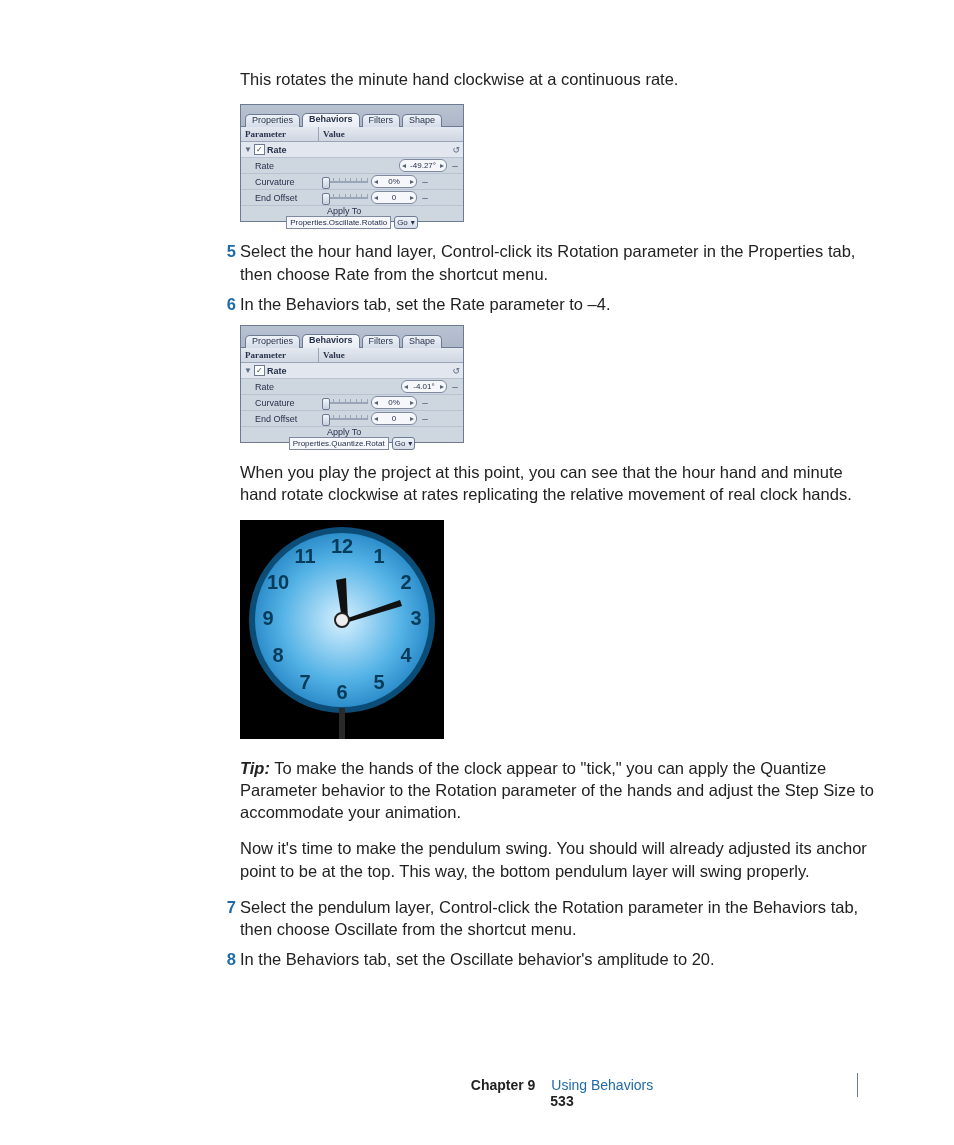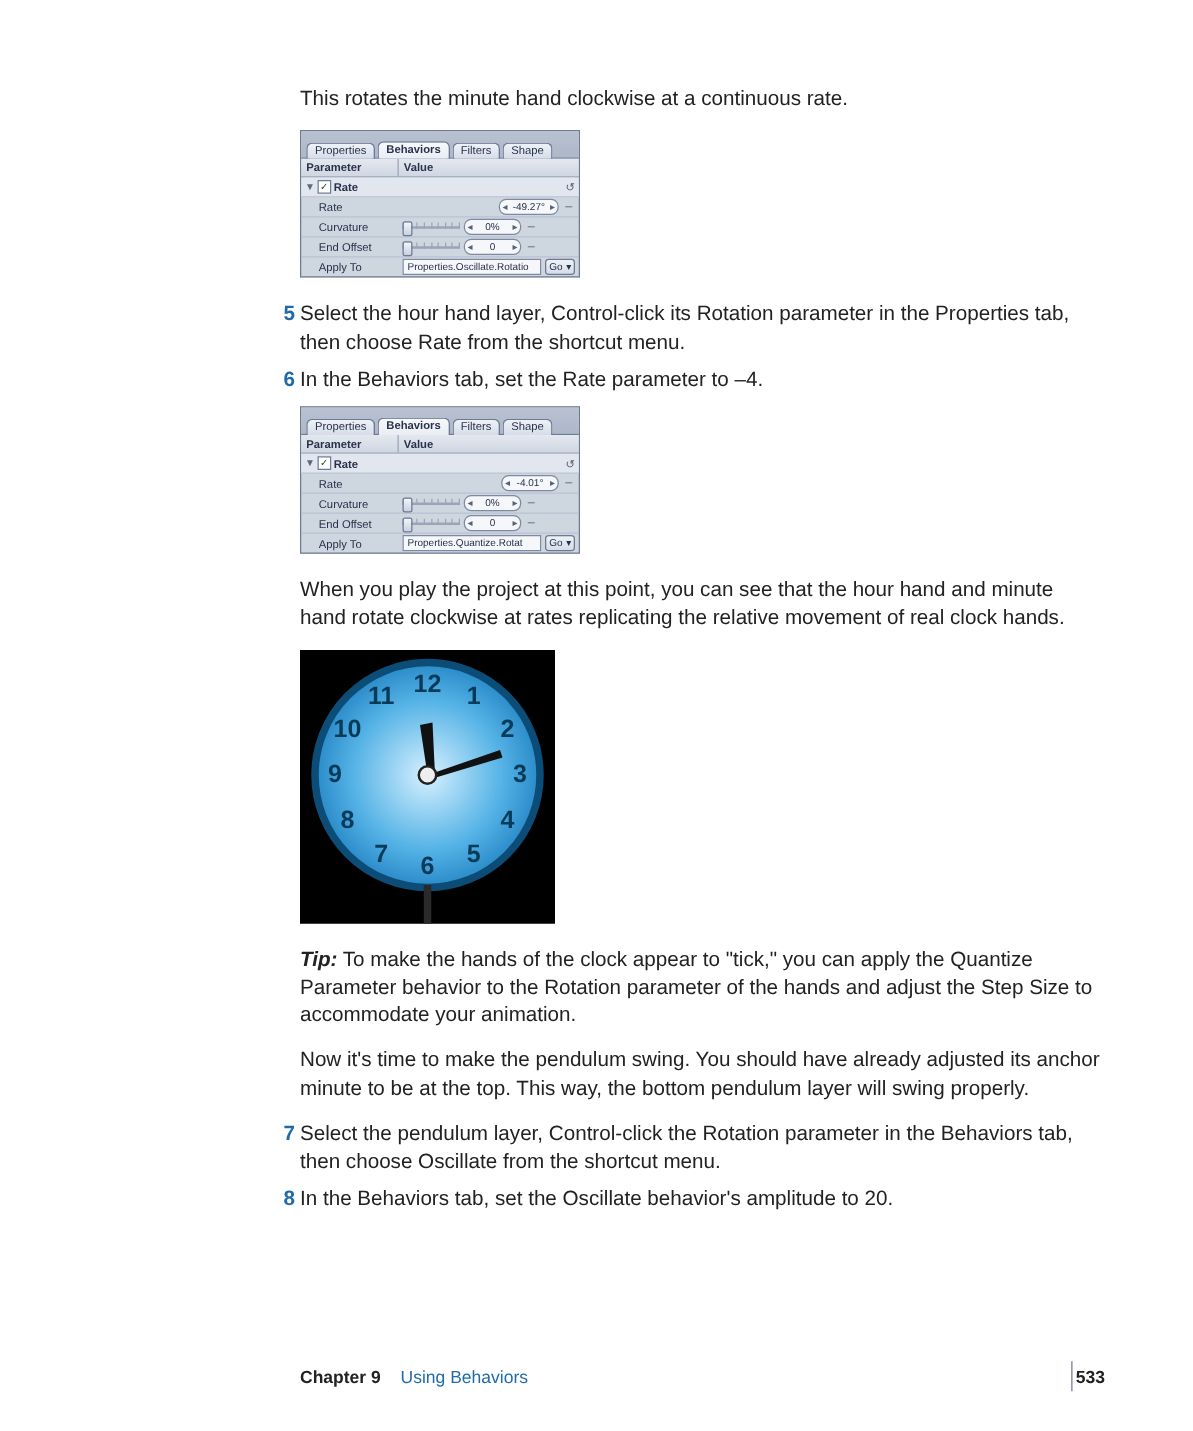--- a/index.html
+++ b/index.html
@@ -75,25 +75,25 @@
     font-weight: 700;
     top: 1px;
     padding-bottom: 3px;
   }
   .phead {
     display: flex;
     font-weight: 700;
     background: linear-gradient(#e4e8f0, #d0d7e2);
     border-bottom: 1px solid #9aa5b8;
   }
-  .phead div { padding: 2px 4px; }
+  .phead div { padding: 2px 4px; font-family: Liberation Serif, serif; }
   .colp { width: 78px; border-right: 1px solid #9aa5b8; box-sizing: border-box; }
   .colv { flex: 1; }
   .row { display: flex; align-items: center; border-bottom: 1px solid #b9c2d1; height: 15px; }
-  .row:last-child { border-bottom: none; }
+  .row:last-child { border-bottom: none; flex-direction: column; }
   .rcell-p { width: 78px; box-sizing: border-box; padding: 0 3px; display: flex; align-items: center; gap: 2px; }
   .rcell-v { flex: 1; display: flex; align-items: center; gap: 3px; padding: 0 3px; }
   .row.sub .rcell-p { padding-left: 14px; }
   .disc { font-size: 8px; color: #5a6a84; line-height: 1; }
   .chk {
     width: 9px; height: 9px; border: 1px solid #6d7b92; background: #fff;
     display: flex; justify-content: center; align-items: center; font-size: 8px; color: #2a4a2a;
   }
   .spinner {
     display: flex; align-items: center;
@@ -137,20 +137,21 @@
   .rate-header .rcell-v { justify-content: flex-end; }
   
   .clockbox { width: 204px; height: 219px; background: #000; position: relative; }
   .clockbox svg { position: absolute; inset: 0; }
   
   .footer {
     position: absolute; left: 0; bottom: 36px; width: 100%;
     box-sizing: border-box; padding: 0 70px 0 240px;
     display: flex; justify-content: space-between; align-items: center;
     font-size: 14px;
+    flex-direction: column;
   }
   .footer .sep {
     position: absolute; right: 96px; top: -4px; width: 1px; height: 24px;
     background: #6d7b92;
   }
   .chapter-label { font-weight: 700; }
   .chapter-title { color: #1f6aa8; margin-left: 12px; }
   .pagenum { font-weight: 700; }
 </style>
 </head>
@@ -420,21 +421,21 @@
 
         <rect x="99" y="188" width="6" height="31" fill="#2a2a2a"></rect>
       </svg>
     </div>
   </div>
 
   <p class="body-text">
     <span class="tip-label">Tip:</span><span>  To make the hands of the clock appear to "tick," you can apply the Quantize Parameter behavior to the Rotation parameter of the hands and adjust the Step Size to accommodate your animation.</span>
   </p>
 
-  <p class="body-text">Now it's time to make the pendulum swing. You should have already adjusted its anchor minute to be at the top. This way, the bottom pendulum layer will swing properly.</p>
+  <p class="body-text">Now it's time to make the pendulum swing. You should will already adjusted its anchor point to be at the top. This way, the bottom pendulum layer will swing properly.</p>
 
   <div class="step">
     <span class="step-num">7</span>
     <span>Select the pendulum layer, Control-click the Rotation parameter in the Behaviors tab, then choose Oscillate from the shortcut menu.</span>
   </div>
   <div class="step">
     <span class="step-num">8</span>
     <span>In the Behaviors tab, set the Oscillate behavior's amplitude to 20.</span>
   </div>
 

